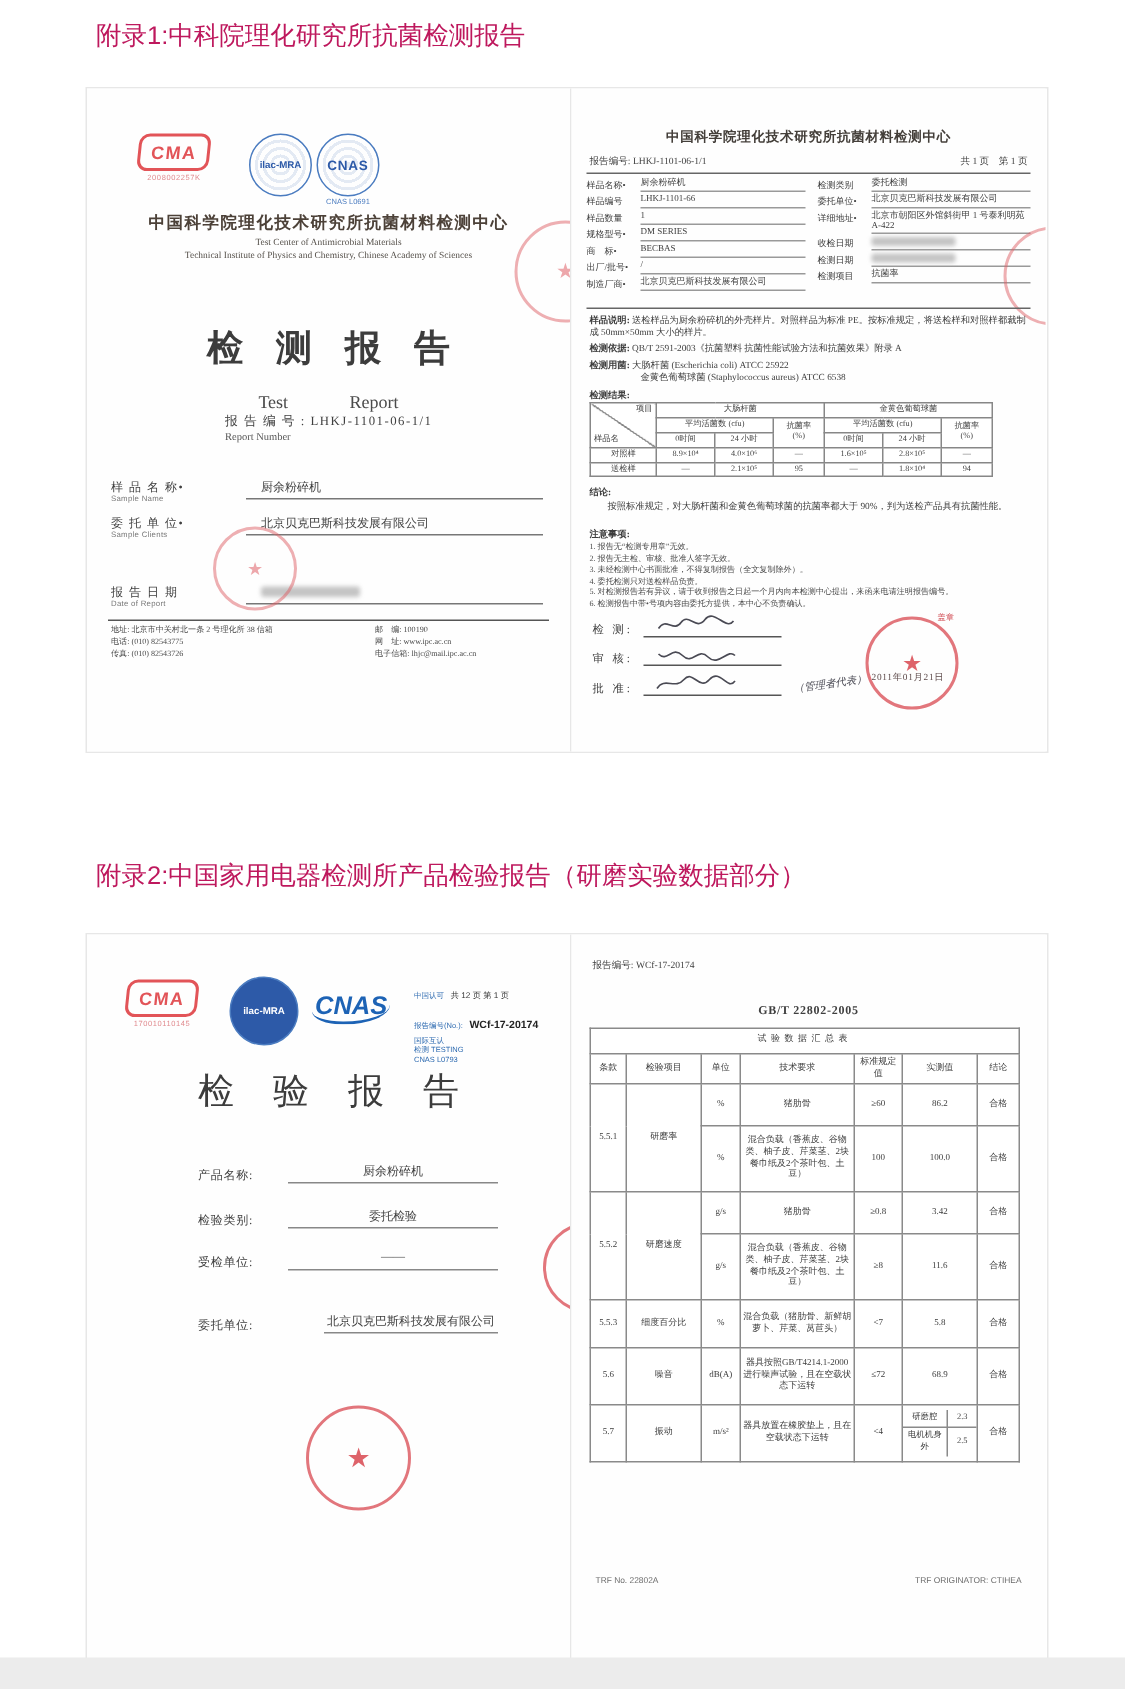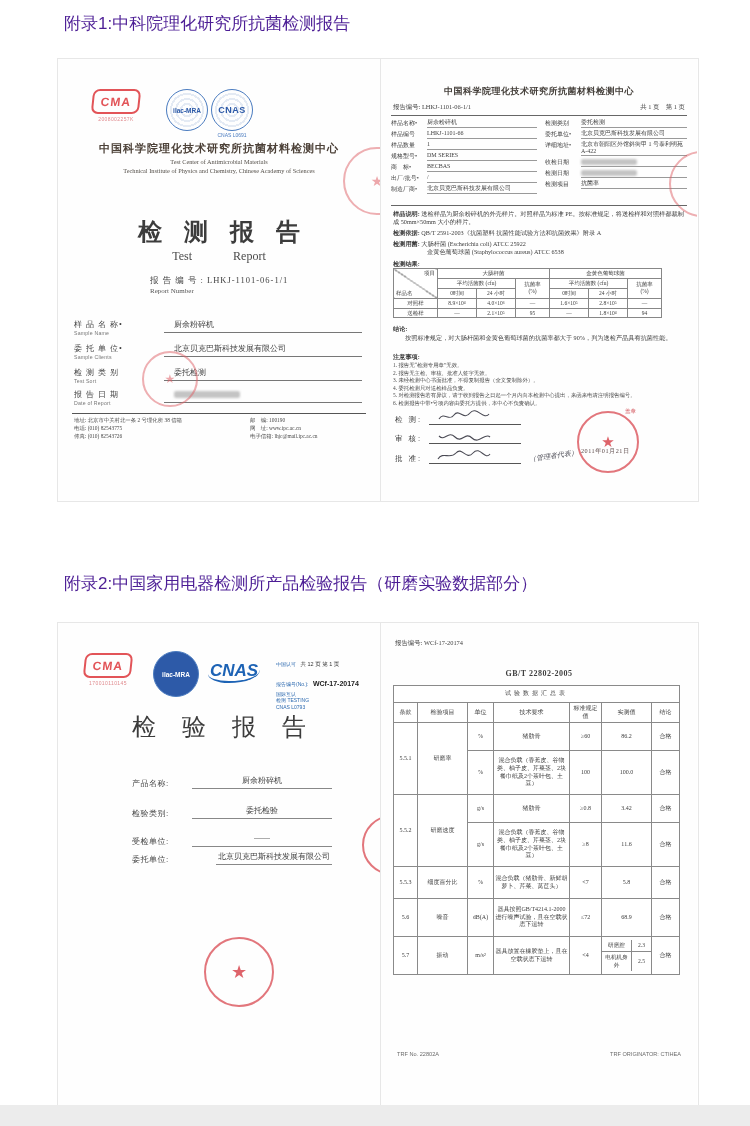--- a/index.html
+++ b/index.html
@@ -1,20 +1,20 @@
 <!DOCTYPE html>
 <html><head>
 <meta charset="utf-8">
 <style>
   html,body{margin:0;padding:0;background:#fff;}
   .canvas{position:relative;width:750px;height:1126px;background:#fff;overflow:hidden;
     font-family:"Liberation Serif","DejaVu Serif","DejaVu Sans",serif;color:#3f3f3f;}
   .abs{position:absolute;}
   .ctr{left:0;right:0;text-align:center;}
-  .sec-title{position:absolute;left:64px;font-family:"Liberation Sans",sans-serif;font-size:17px;color:#4c1d95;}
+  .sec-title{position:absolute;left:64px;font-family:"Liberation Sans",sans-serif;font-size:17px;color:#be185d;}
   .docs{position:absolute;left:57px;width:640px;display:flex;border:1px solid #e7e7e7;background:#fff;}
   .d1{top:58px;height:442px;}
   .d2{top:622px;height:483px;}
   .page{position:relative;overflow:hidden;background:#fefefe;}
   .pleft{width:322px;border-right:1px solid #e7e7e7;}
   .pright{width:316px;}
   .bottom-band{position:absolute;left:0;right:0;top:1105px;height:21px;background:#ececec;}
 
   
   .cma-box{width:44px;height:21px;border:2px solid #e25458;border-radius:7px;transform:skewX(-6deg);
@@ -40,21 +40,21 @@
   .stamp .star{color:rgba(216,72,80,.85);}
   .stamp.light{border-color:rgba(222,95,102,.5);}
   .stamp.light .star{color:rgba(222,95,102,.55);}
   .redact{display:inline-block;background:#c4c4c4;border-radius:2px;filter:blur(1.3px);height:7px;width:66px;vertical-align:middle;}
 
   
   .org-cn{font-size:11px;letter-spacing:1px;color:#4c4138;font-weight:bold;}
   .org-en{font-size:6.3px;color:#55504a;}
   .big-title{font-size:24px;letter-spacing:22px;padding-left:22px;color:#3c3c3c;font-weight:bold;}
   .big-title2{font-size:24px;letter-spacing:26px;padding-left:26px;color:#3c3c3c;font-weight:normal;}
-  .en-title{font-size:12px;word-spacing:38px;color:#4a4a4a;}
+  .en-title{font-size:12px;word-spacing:38px;color:#4a4a4a;margin-top:12px;}
   .repno{font-size:8.5px;letter-spacing:1px;}
   .repno-en{font-size:7px;color:#555;}
   .f-row{position:absolute;left:16px;width:288px;display:flex;}
   .f-lab{width:90px;flex:none;}
   .f-cn{font-size:8px;letter-spacing:1px;}
   .f-en{font-size:5.2px;color:#777;font-family:"Liberation Sans",sans-serif;letter-spacing:.2px;}
   .f-val{flex:1;border-bottom:1px solid #777;font-size:8px;padding-left:10px;height:13px;}
   .foot-rule{position:absolute;left:14px;right:14px;border-top:1px solid #555;}
   .foot-txt{font-size:5.4px;color:#4a4a4a;line-height:1.45;}
 
@@ -143,27 +143,20 @@
         </div>
         <div class="f-val">厨余粉碎机</div>
       </div>
       <div class="f-row" style="top:284px;">
         <div class="f-lab">
           <div class="f-cn">委 托 单 位•</div>
           <div class="f-en">Sample    Clients</div>
         </div>
         <div class="f-val">北京贝克巴斯科技发展有限公司</div>
       </div>
-      <div class="f-row" style="top:308px;">
-        <div class="f-lab">
-          <div class="f-cn">检 测 类 别</div>
-          <div class="f-en">Test        Sort</div>
-        </div>
-        <div class="f-val">委托检测</div>
-      </div>
       <div class="f-row" style="top:330px;">
         <div class="f-lab">
           <div class="f-cn">报 告 日 期</div>
           <div class="f-en">Date  of  Report</div>
         </div>
         <div class="f-val"><span class="redact"></span></div>
       </div>
 
       <div class="stamp light" style="left:84px;top:292px;width:52px;height:52px;">
         <span class="star" style="font-size:12px;">★</span>
@@ -401,21 +394,21 @@
         <span class="g-val">厨余粉碎机</span>
       </div>
       <div class="g-row" style="top:182px;">
         <span class="g-lab">检验类别:</span>
         <span class="g-val">委托检验</span>
       </div>
       <div class="g-row" style="top:210px;">
         <span class="g-lab">受检单位:</span>
         <span class="g-val">——</span>
       </div>
-      <div class="g-row" style="top:228px;gap:24px;">
+      <div class="g-row" style="top:252px;gap:24px;">
         <span class="g-lab">委托单位:</span>
         <span class="g-val">北京贝克巴斯科技发展有限公司</span>
       </div>
 
       <div class="stamp" style="left:304px;top:192px;width:56px;height:56px;"></div>
 
       <div class="stamp" style="left:146px;top:314px;width:66px;height:66px;">
         <span class="star" style="font-size:18px;">★</span>
       </div>
     </div>

